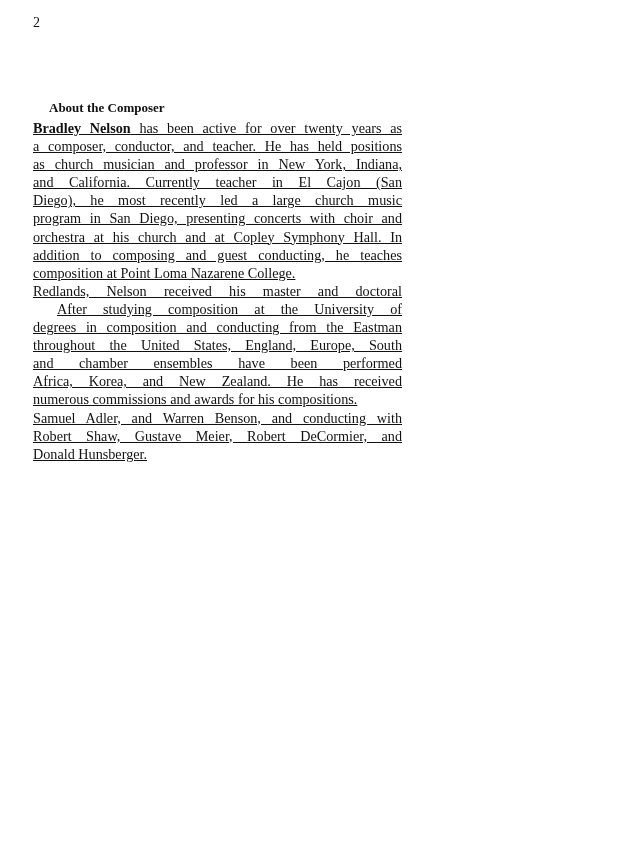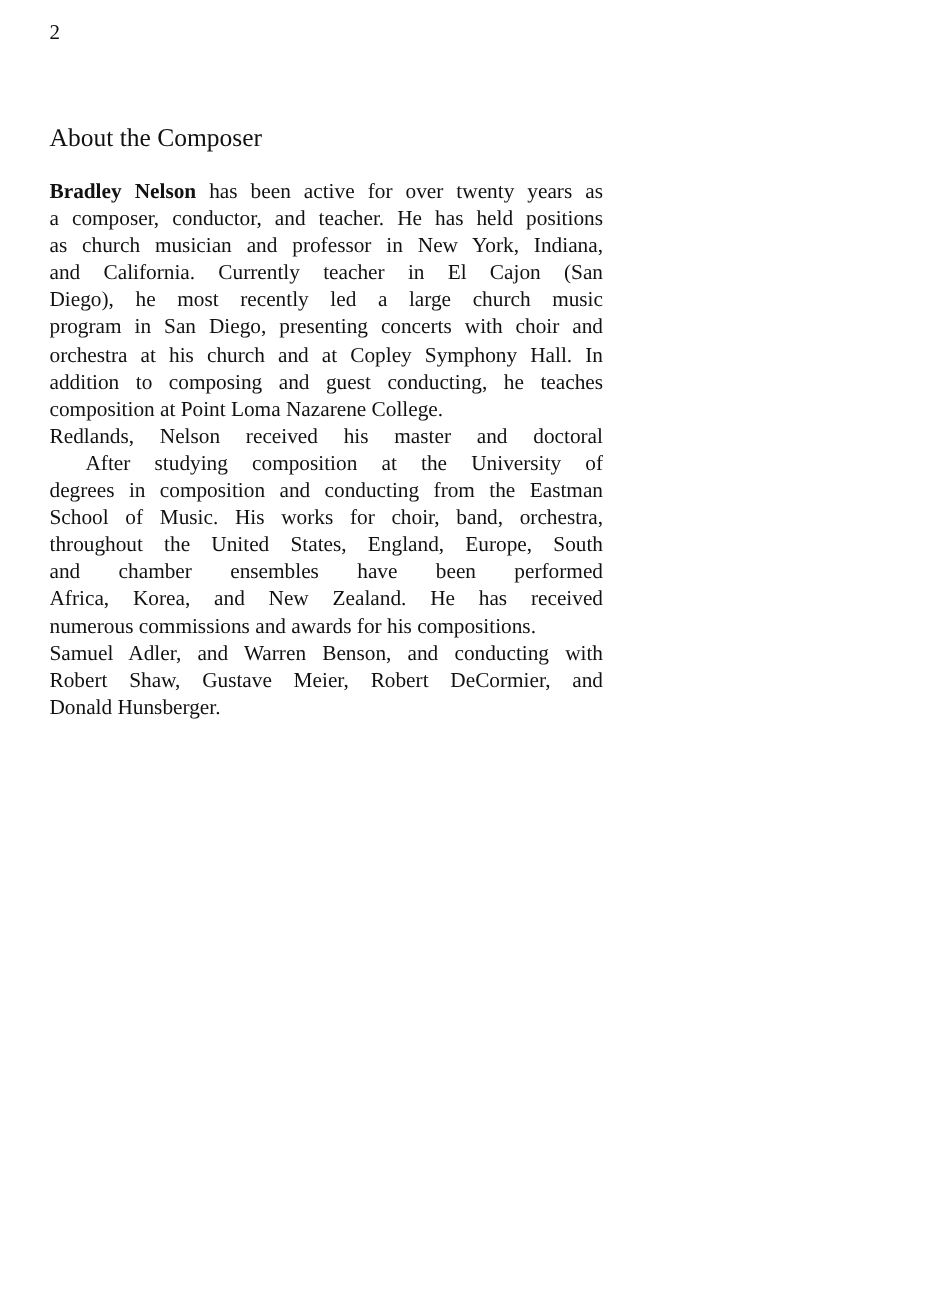--- a/index.html
+++ b/index.html
@@ -4,24 +4,24 @@
   <style>
     html, body { margin: 0; padding: 0; }
     body {
       width: 619px; height: 865px; background: #ffffff; position: relative; overflow: hidden;
       font-family: "Liberation Serif", "DejaVu Serif", serif; color: #111;
     }
     .page-number {
       position: absolute; left: 33px; top: 15px; font-size: 14px; line-height: 16px;
     }
     .heading {
-      position: absolute; left: 33px; top: 81px; font-size: 17px; font-weight: normal; line-height: 22px; margin: 0;
+      position: absolute; left: 33px; top: 81px; font-size: 13px; font-weight: bold; line-height: 22px; margin: 16px;
     }
     .body-text {
-      position: absolute; left: 33px; top: 119px; width: 369px; font-size: 14.2px; line-height: 18.1px;
+      position: absolute; left: 33px; top: 119px; width: 369px; font-size: 14.2px; line-height: 18.1px; text-decoration: underline;
     }
     .line {
       display: block; height: 18.1px; white-space: nowrap; text-align: justify; text-align-last: justify;
       overflow: hidden;
     }
     .line.last { text-align-last: left; }
     .line.indent { padding-left: 24px; }
     .bold { font-weight: bold; }
   </style>
 </head>
@@ -38,21 +38,20 @@
   <span class="line">and California. Currently teacher in El Cajon (San</span>
   <span class="line">Diego), he most recently led a large church music</span>
   <span class="line">program in San Diego, presenting concerts with choir and</span>
   <span class="line">orchestra at his church and at Copley Symphony Hall. In</span>
   <span class="line">addition to composing and guest conducting, he teaches</span>
   <span class="line last">composition at Point Loma Nazarene College.</span>
 
   <span class="line">Redlands, Nelson received his master and doctoral</span>
   <span class="line indent">After studying composition at the University of</span>
   <span class="line">degrees in composition and conducting from the Eastman</span>
-  <span class="line">School of Music. His works for choir, band, orchestra,</span>
   <span class="line">throughout the United States, England, Europe, South</span>
   <span class="line">and chamber ensembles have been performed</span>
   <span class="line">Africa, Korea, and New Zealand. He has received</span>
   <span class="line last">numerous commissions and awards for his compositions.</span>
 
   <span class="line">Samuel Adler, and Warren Benson, and conducting with</span>
   <span class="line">Robert Shaw, Gustave Meier, Robert DeCormier, and</span>
   <span class="line last">Donald Hunsberger.</span>
 </div>
 

